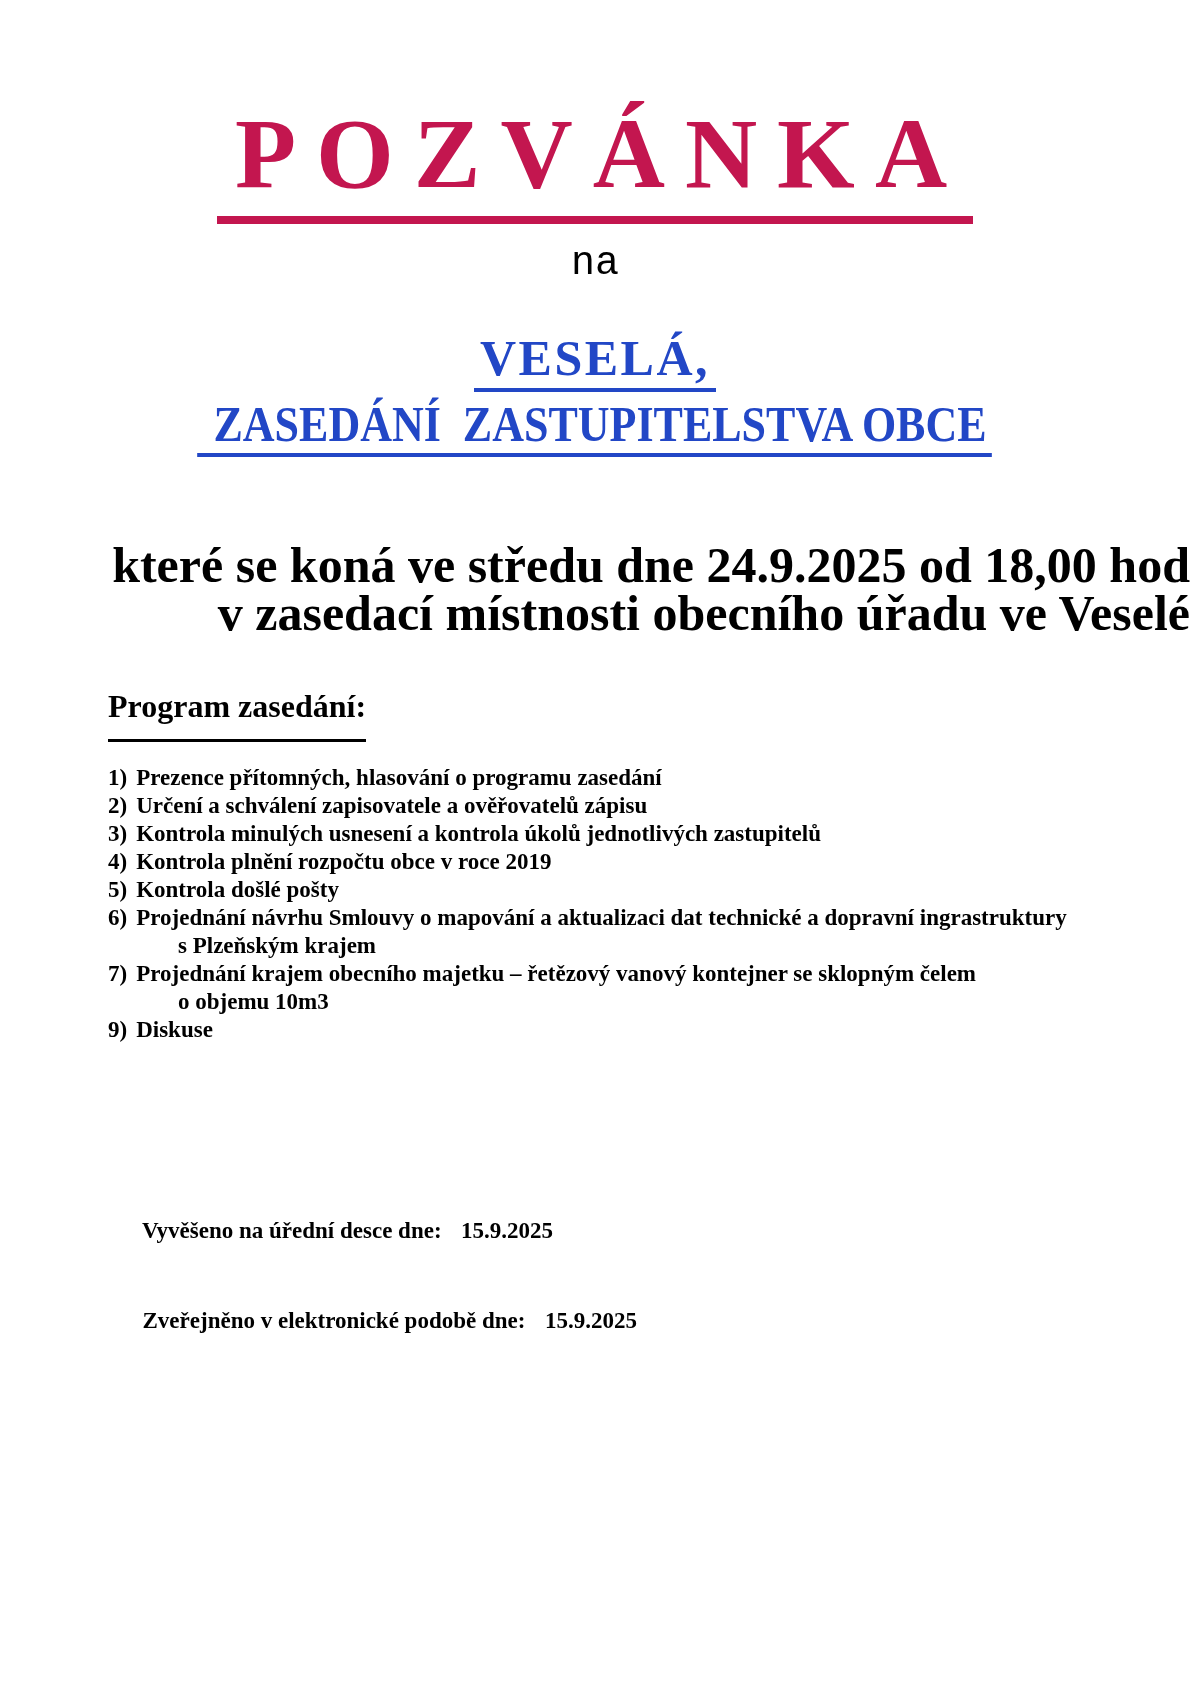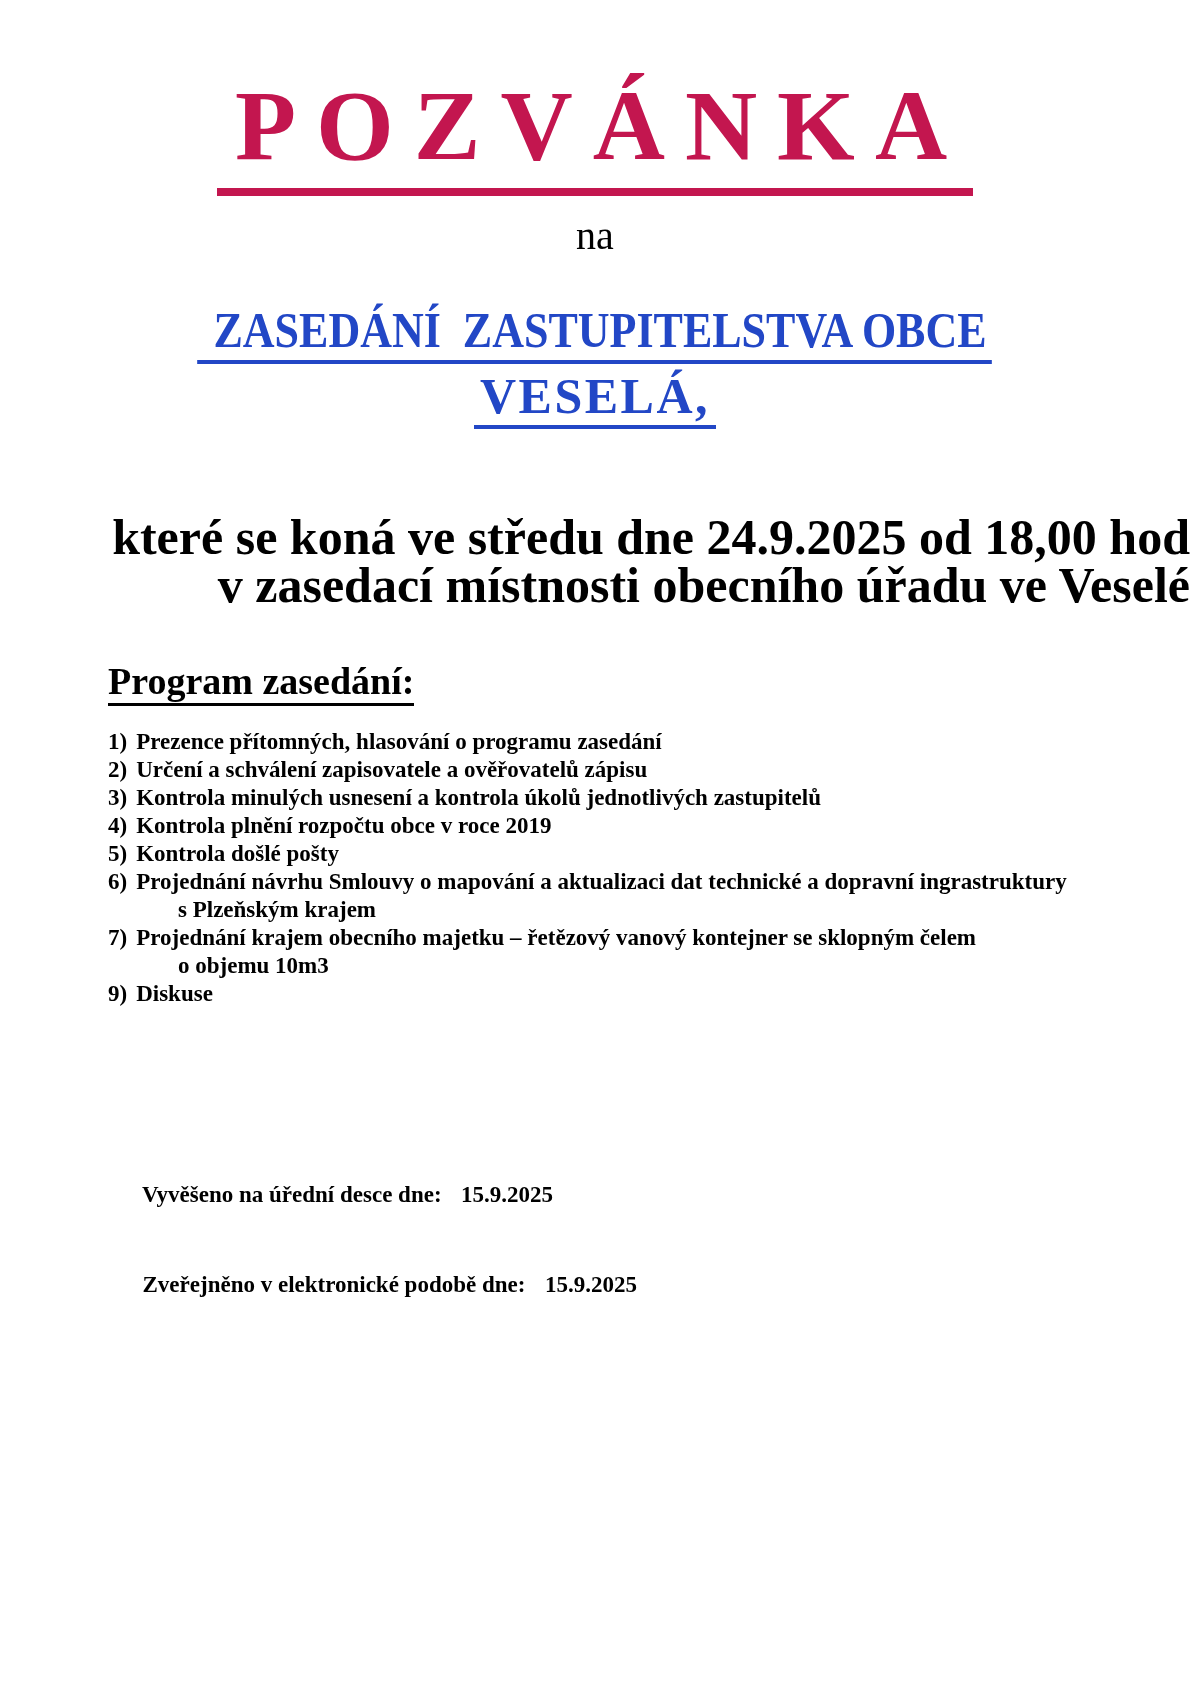--- a/index.html
+++ b/index.html
@@ -9,33 +9,33 @@
     width: 1190px;
     height: 1684px;
     margin: 0 auto;
     background: #ffffff;
     font-family: "Liberation Serif", "DejaVu Serif", serif;
     color: var(--text, #000);
     overflow: hidden;
   }
 
   
-  .title-wrap { text-align: center; padding-top: 76px; }
+  .title-wrap { text-align: center; padding-top: 104px; }
   .doc-title {
     display: inline-block;
     font-size: 100px;
     line-height: 1;
     font-weight: bold;
     letter-spacing: 0.20em;
     color: var(--accent, #C3164F);
     border-bottom: 8px solid var(--accent, #C3164F);
     padding: 0 6px 12px 18px;
     white-space: pre;
   }
-  .preposition-wrap { text-align: center; margin-top: 16px; }
+  .preposition-wrap { text-align: center; margin-top: 16px; font-family: Liberation Mono, monospace; }
   .preposition { font-size: 40px; line-height: 1.2; }
 
   
   .blue-heading { text-align: center; margin-top: 44px; }
   .blue-line {
     display: block;
   }
   .blue-line + .blue-line { margin-top: 6px; }
   .blue-line span {
     display: inline-block;
@@ -51,24 +51,24 @@
   .blue-line.wide span { letter-spacing: 0.05em; }
 
   
   .meeting { text-align: right; margin-top: 84px; font-weight: bold; font-size: 50px; line-height: 48px; }
 
   
   .program { margin: 52px 0 0 108px; }
   .program-heading {
     display: inline-block;
     font-weight: bold;
-    font-size: 38px;
+    font-size: 32px;
     line-height: 1.1;
     border-bottom: 3px solid var(--text, #000);
-    padding-bottom: 0;
+    padding-bottom: 15px;
   }
   .program-list { margin-top: 22px; font-weight: bold; font-size: 23px; line-height: 28px; }
   .item-line { white-space: pre; }
   .item-line .num { margin-right: 9px; }
   .item-line.cont { padding-left: 70px; }
 
   
   .footer { margin: 142px 0 0 108px; font-weight: bold; font-size: 23px; line-height: 30px; }
   .footer-line { white-space: pre; }
   .footer-line .date { margin-left: 0.85em; }
@@ -80,25 +80,25 @@
 
   <div class="title-wrap">
     <span class="doc-title">POZVÁNKA</span>
   </div>
 
   <div class="preposition-wrap">
     <span class="preposition">na</span>
   </div>
 
   <div class="blue-heading">
+    <div class="blue-line wide">
+      <span>VESELÁ,</span>
+    </div>
     <div class="blue-line condensed">
       <span> ZASEDÁNÍ  ZASTUPITELSTVA OBCE</span>
-    </div>
-    <div class="blue-line wide">
-      <span>VESELÁ,</span>
     </div>
   </div>
 
   <div class="meeting">
     <div>které se koná ve středu dne 24.9.2025 od 18,00 hod</div>
     <div>v zasedací místnosti obecního úřadu ve Veselé</div>
   </div>
 
   <div class="program">
     <span class="program-heading">Program zasedání:</span>

